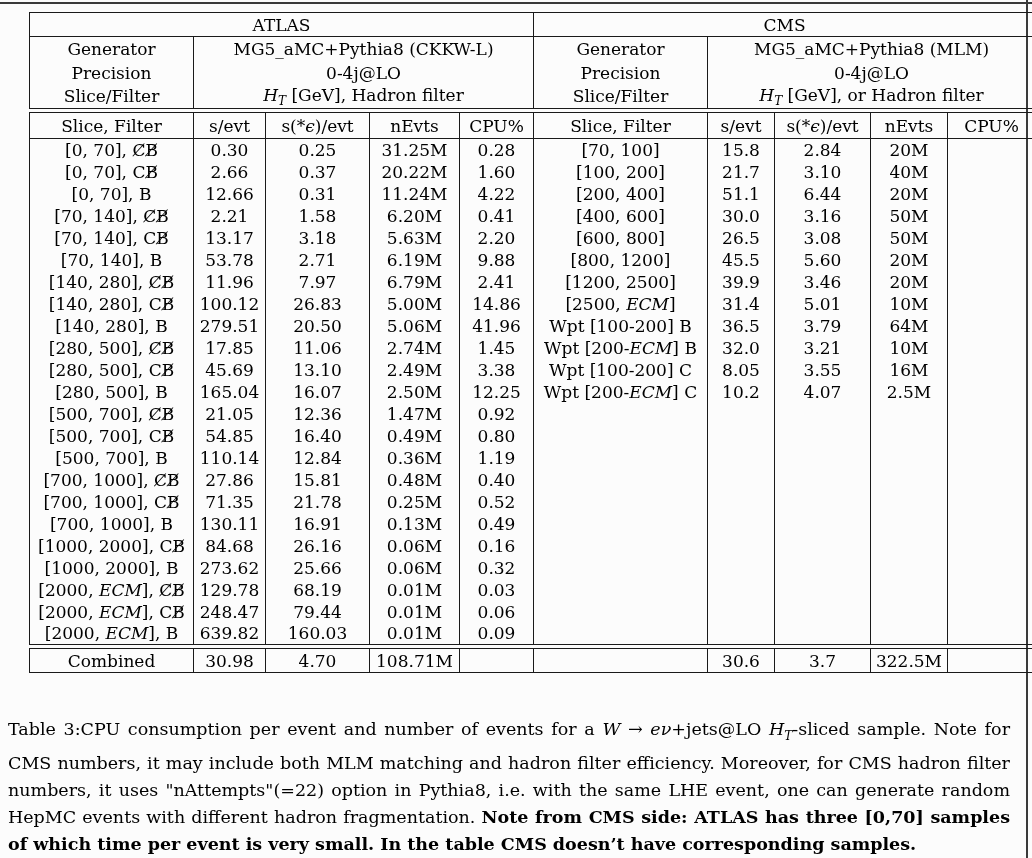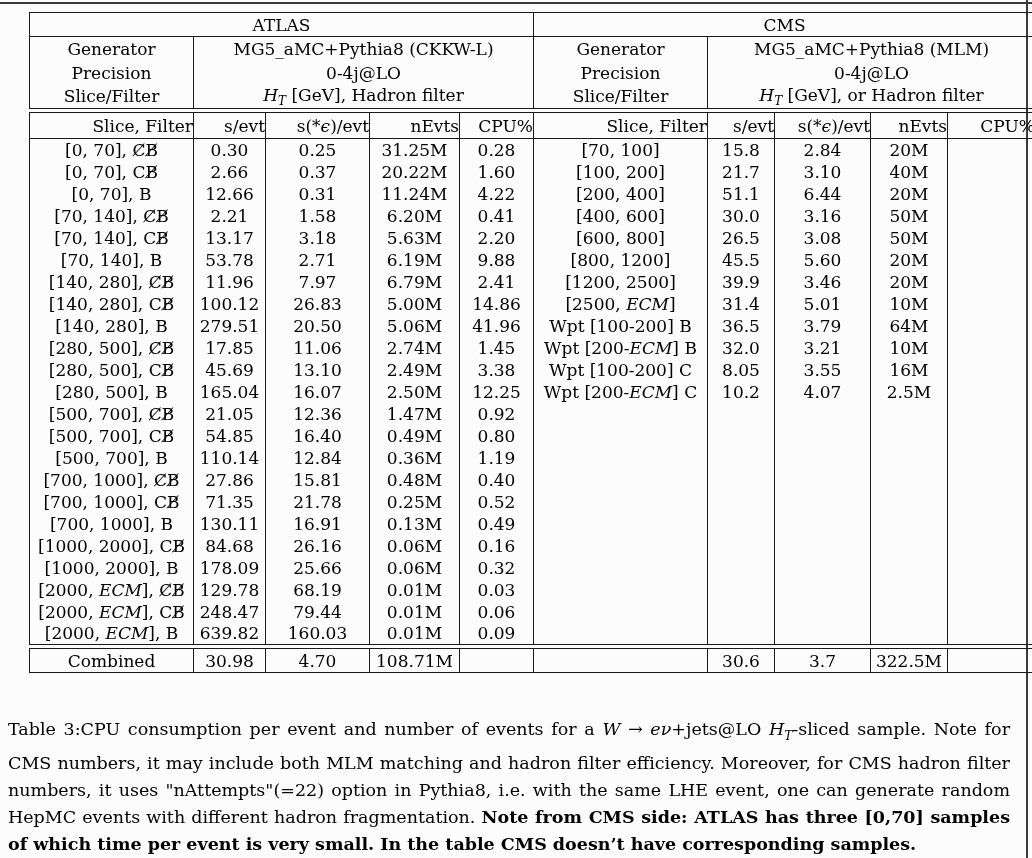--- a/index.html
+++ b/index.html
@@ -20,21 +20,21 @@
   .c0{width:164px}.c1{width:72px}.c2{width:104px}.c3{width:90px}.c4{width:74px}
   .c5{width:174px}.c6{width:67px}.c7{width:96px}.c8{width:77px}.c9{width:88px}
 
   .boxed{border:1.6px solid #1a1a1a;margin-left:17px;}
   .htable td+td, .htable th+th{border-left:1.4px solid #1a1a1a;}
   .htable .title-row th{border-bottom:1.4px solid #1a1a1a;height:23px;}
   .htable tr{height:24px;}
   .gap{margin-top:3px;}
 
   .grid td+td, .grid th+th{border-left:1.4px solid #1a1a1a;}
-  .grid thead th{border-bottom:1.4px solid #1a1a1a;height:25px;text-align:right;}
+  .grid thead th{border-bottom:1.4px solid #1a1a1a;height:25px;}
   .grid tbody tr{height:22px;}
   .ctable td+td{border-left:1.4px solid #1a1a1a;}
   .ctable tr{height:24px;padding-left:28px;}
 
   sub{font-size:12px;}
   .caption{
     position:absolute;top:716px;left:8px;width:1002px;
     font-size:17.5px;line-height:27px;text-align:justify;
   }
   .cap-label{}
@@ -338,21 +338,21 @@
           <td class="c3">0.06M</td>
           <td class="c4">0.16</td>
           <td class="c5"></td>
           <td class="c6"></td>
           <td class="c7"></td>
           <td class="c8"></td>
           <td class="c9"></td>
         </tr>
         <tr>
           <td class="c0">[1000, 2000], B</td>
-          <td class="c1">178.09</td>
+          <td class="c1">273.62</td>
           <td class="c2">25.66</td>
           <td class="c3">0.06M</td>
           <td class="c4">0.32</td>
           <td class="c5"></td>
           <td class="c6"></td>
           <td class="c7"></td>
           <td class="c8"></td>
           <td class="c9"></td>
         </tr>
         <tr>

